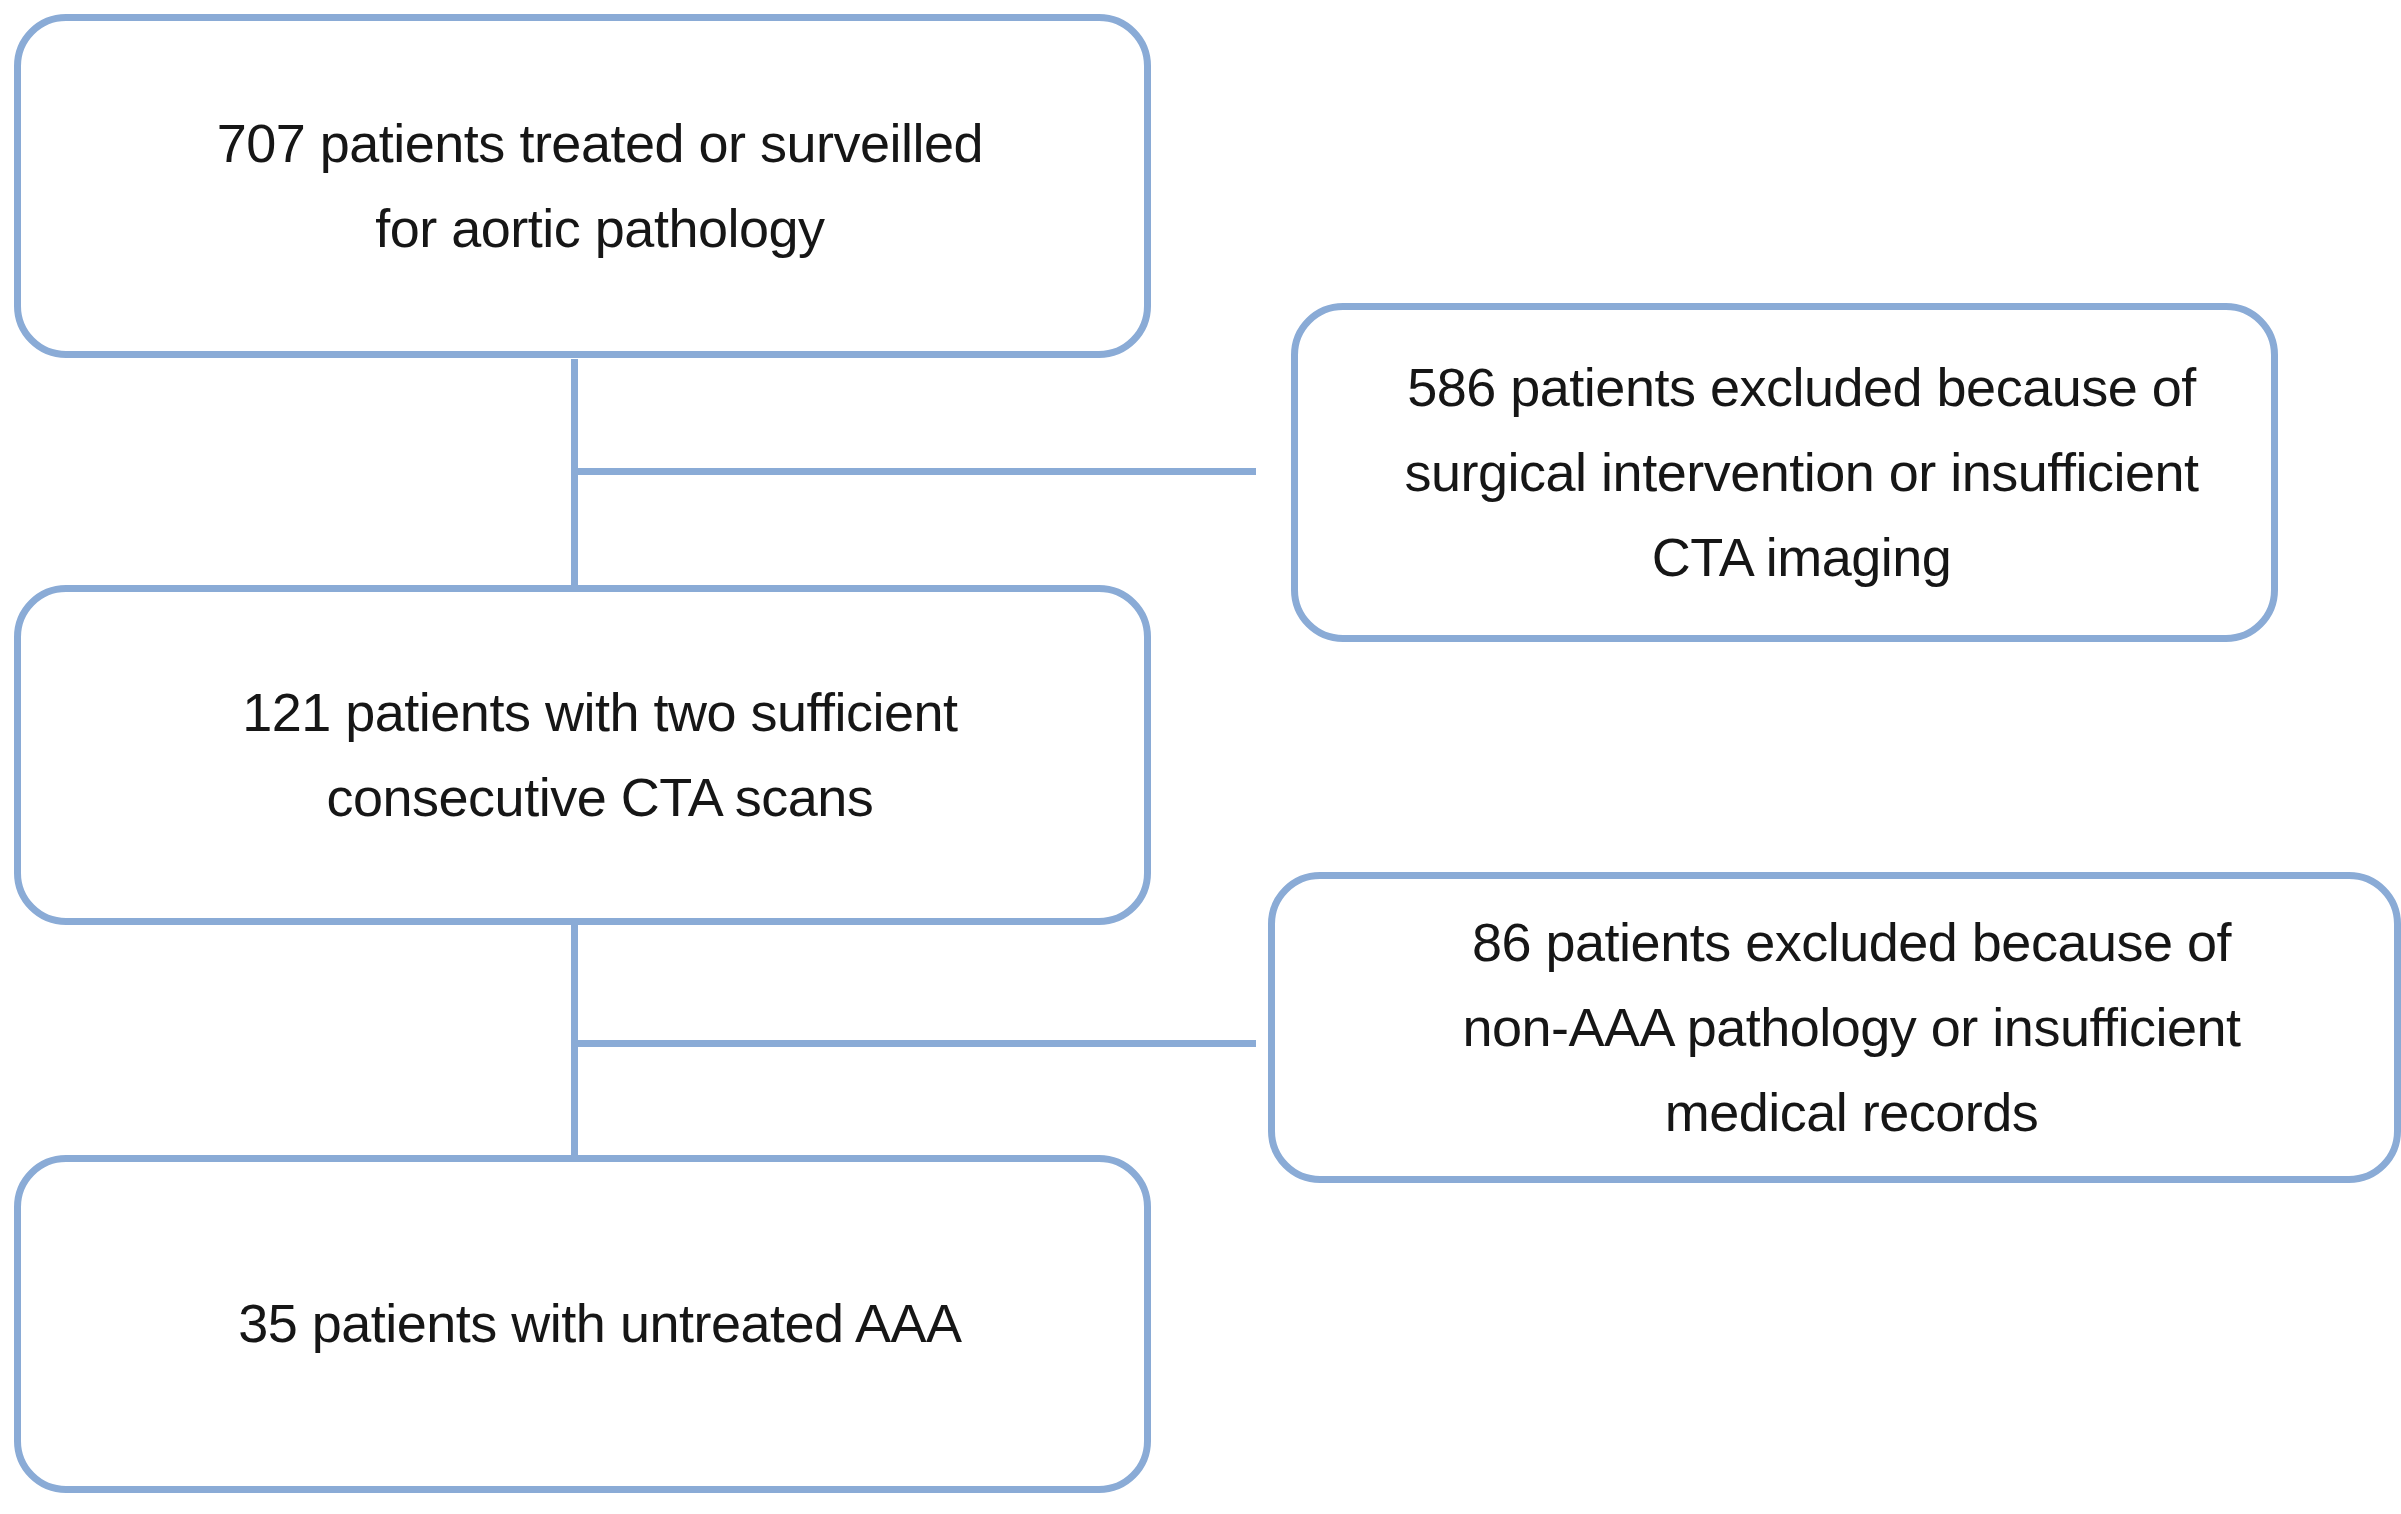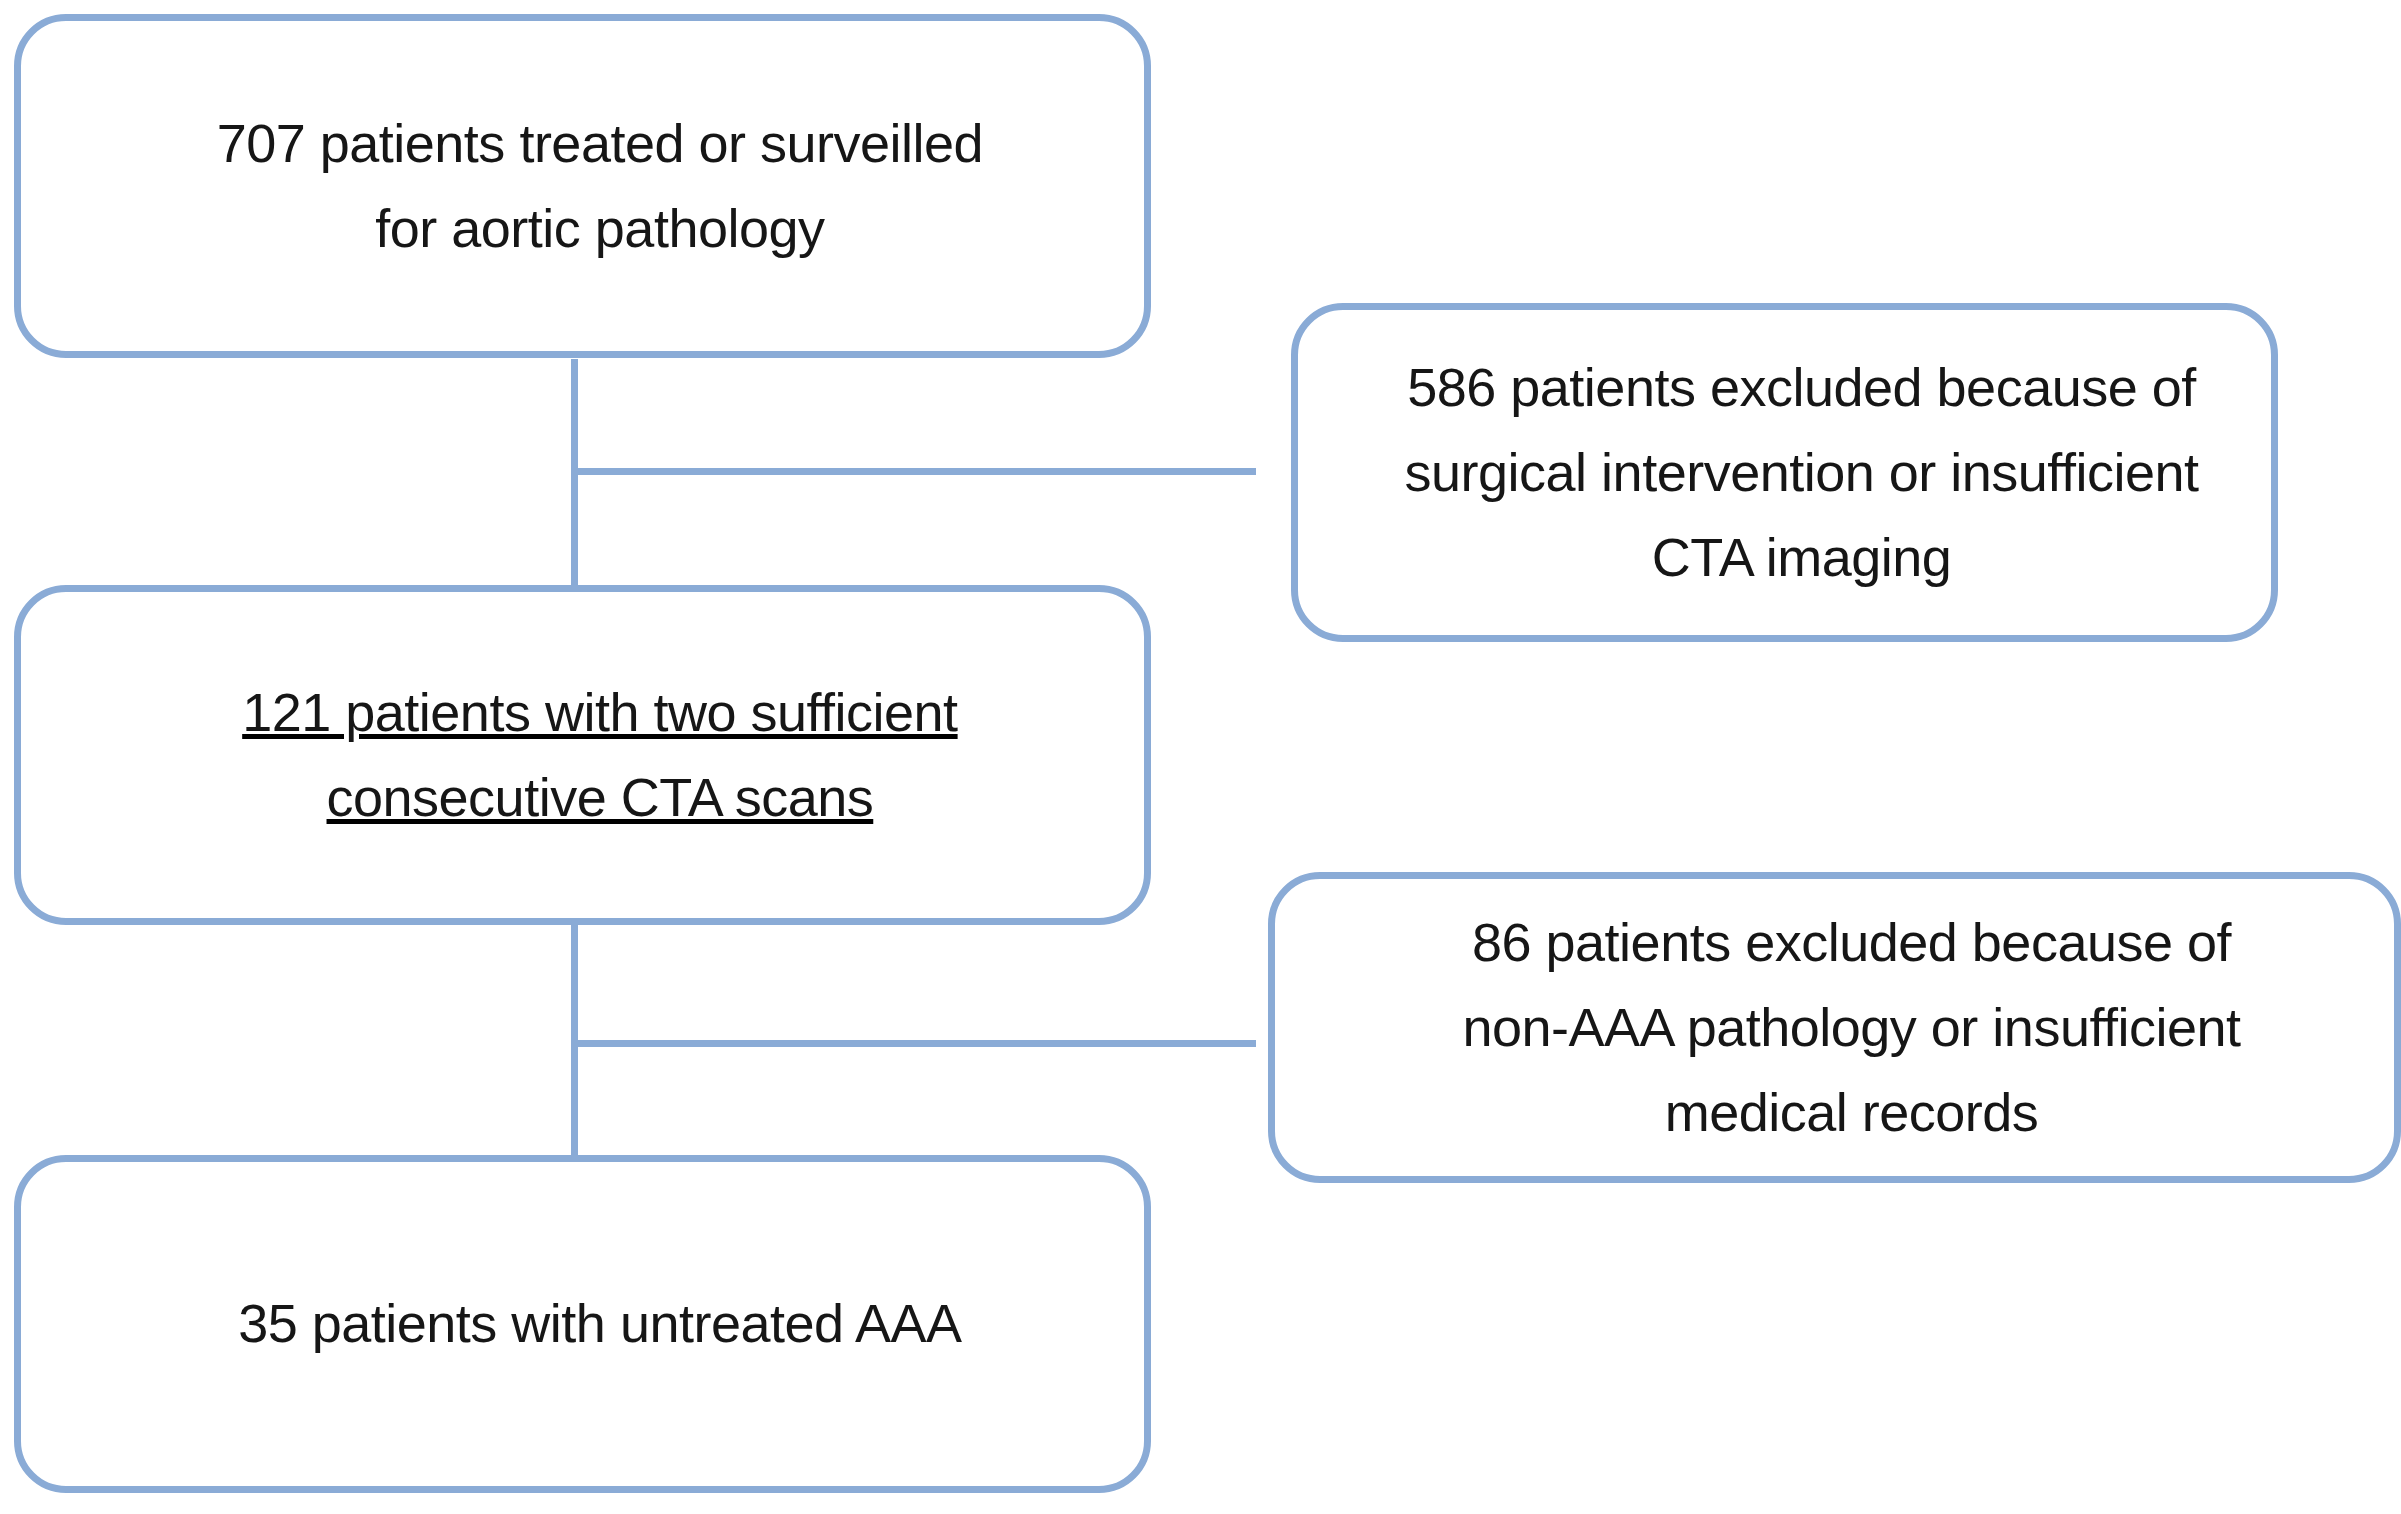--- a/index.html
+++ b/index.html
@@ -41,21 +41,21 @@
 </head>
 <body>
 
 <div class="canvas">
 
   <div class="node" style="left:14.4px; top:14.4px; width:1137px; height:344px;">
     <span class="node-text">707 patients treated or surveilled
 for aortic pathology</span>
   </div>
 
-  <div class="node" style="left:14.4px; top:585px; width:1137px; height:340px;text-decoration:underline;">
+  <div class="node" style="left:14.4px; top:585px; width:1137px; height:340px;">
     <span class="node-text">121 patients with two sufficient
 consecutive CTA scans</span>
   </div>
 
   <div class="node" style="left:14.4px; top:1155px; width:1137px; height:338px;">
     <span class="node-text">35 patients with untreated AAA</span>
   </div>
 
   <div class="node" style="left:1252px; top:303px; width:987px; height:339px;margin-left:39px;">
     <span class="node-text">586 patients excluded because of

